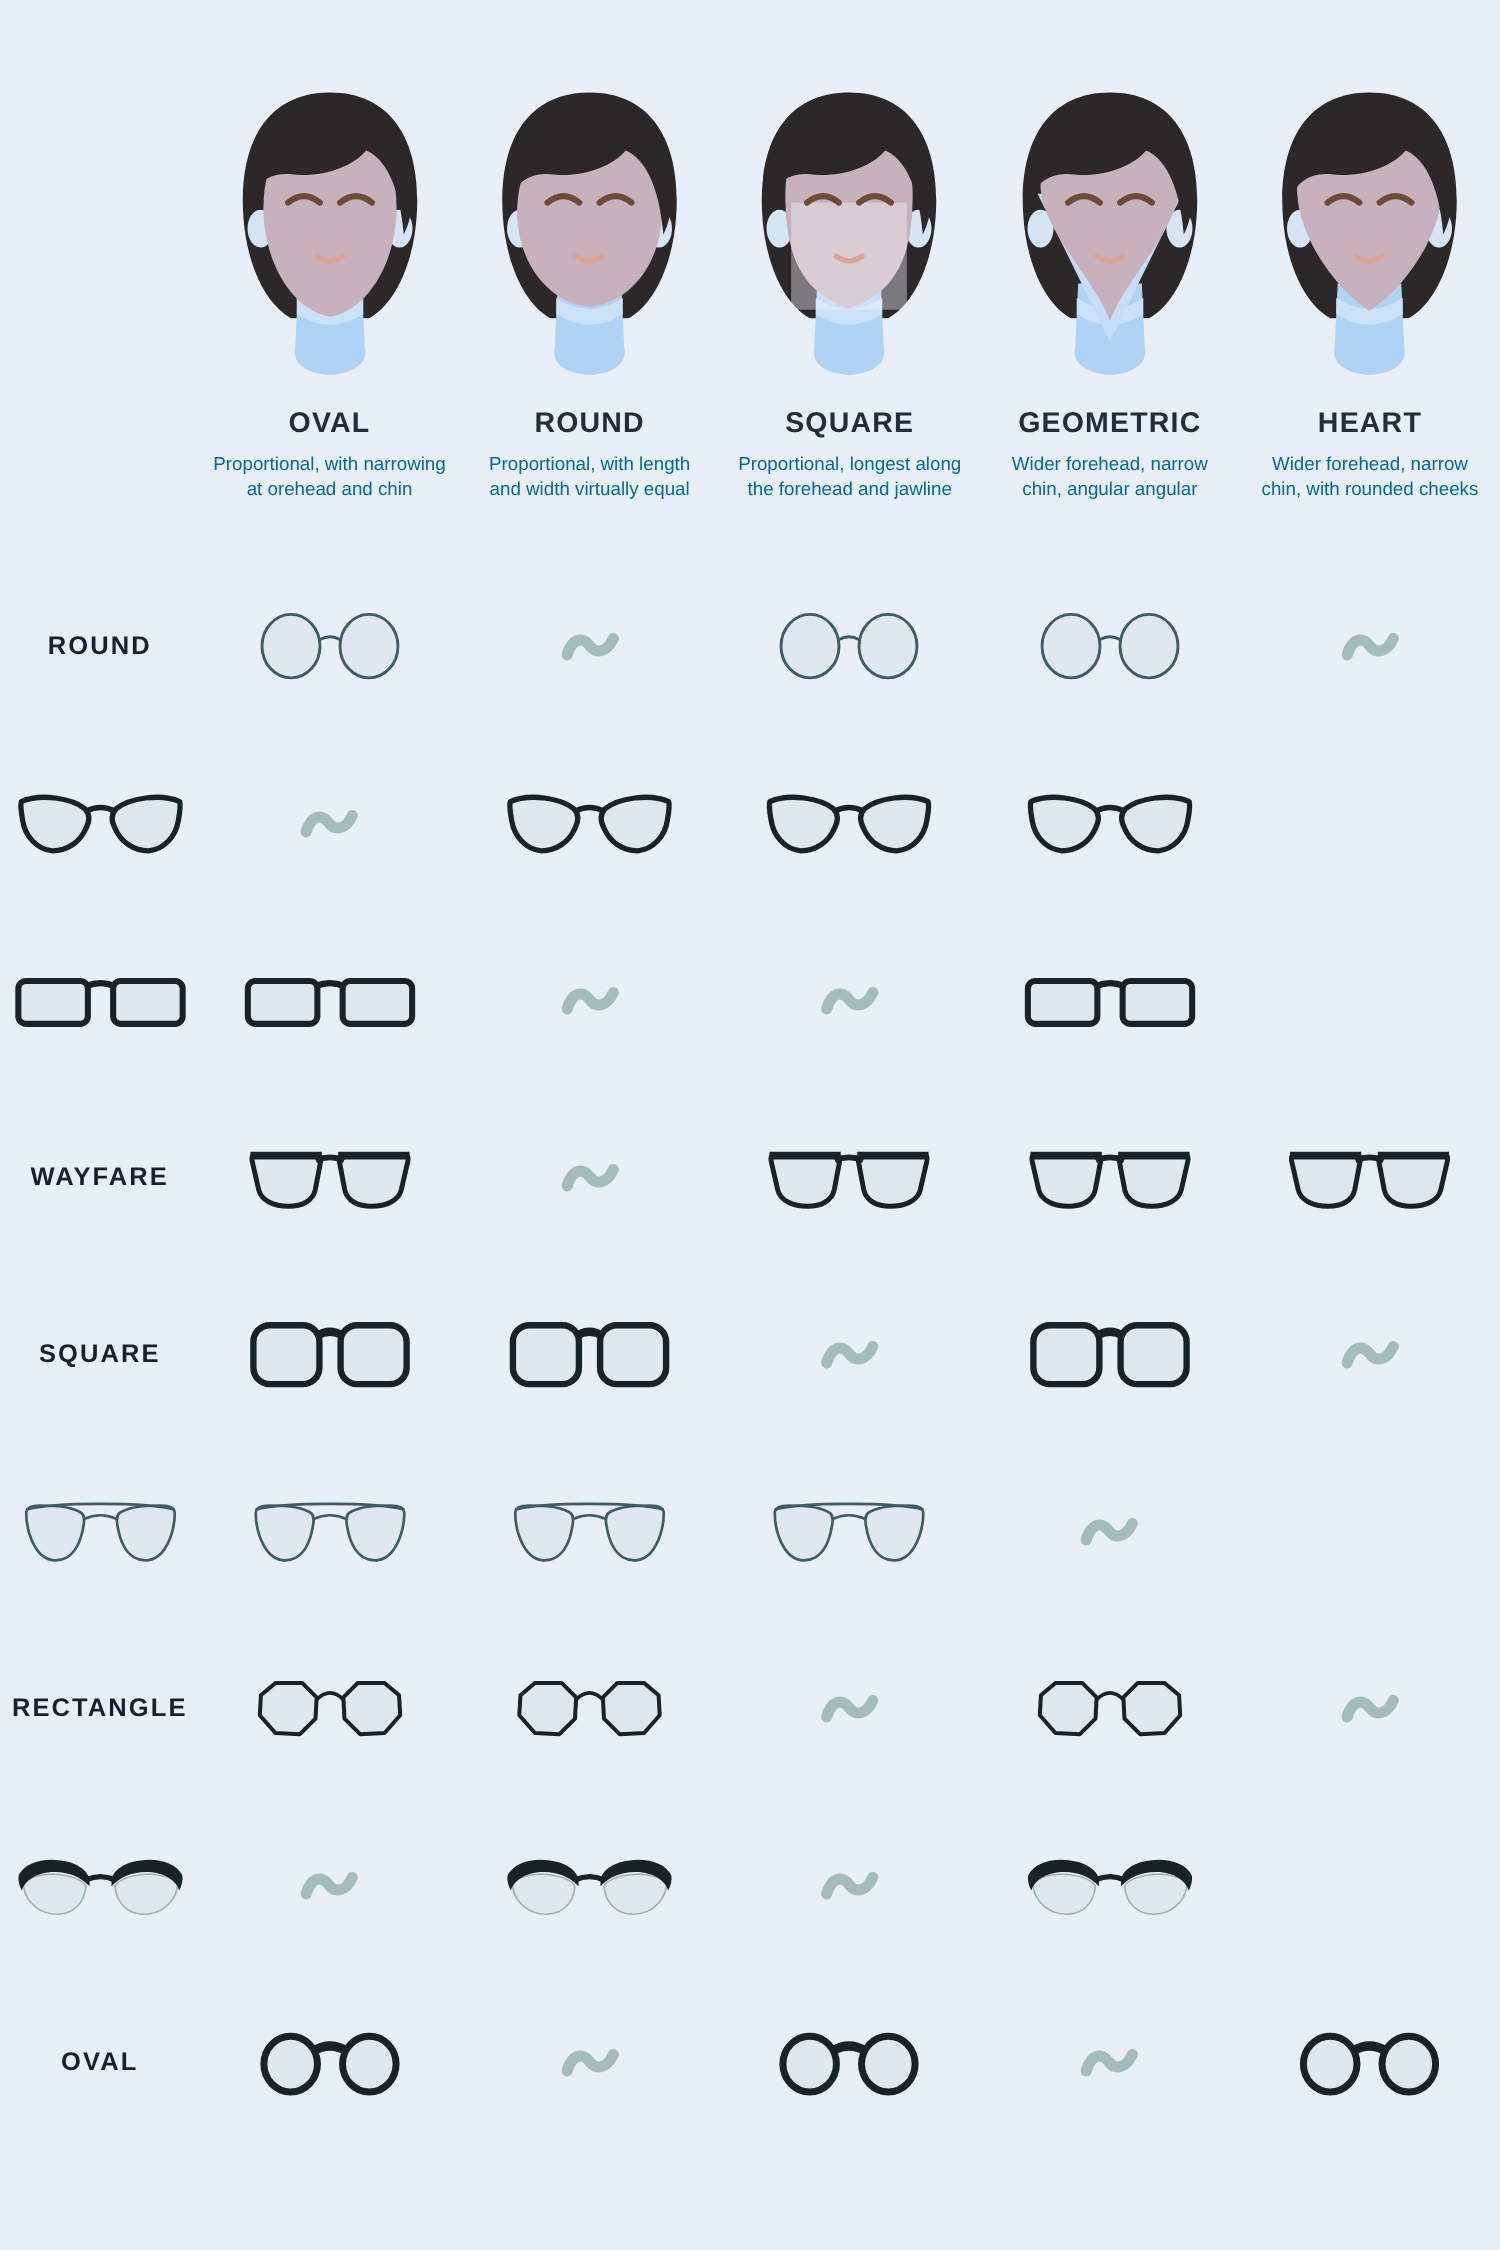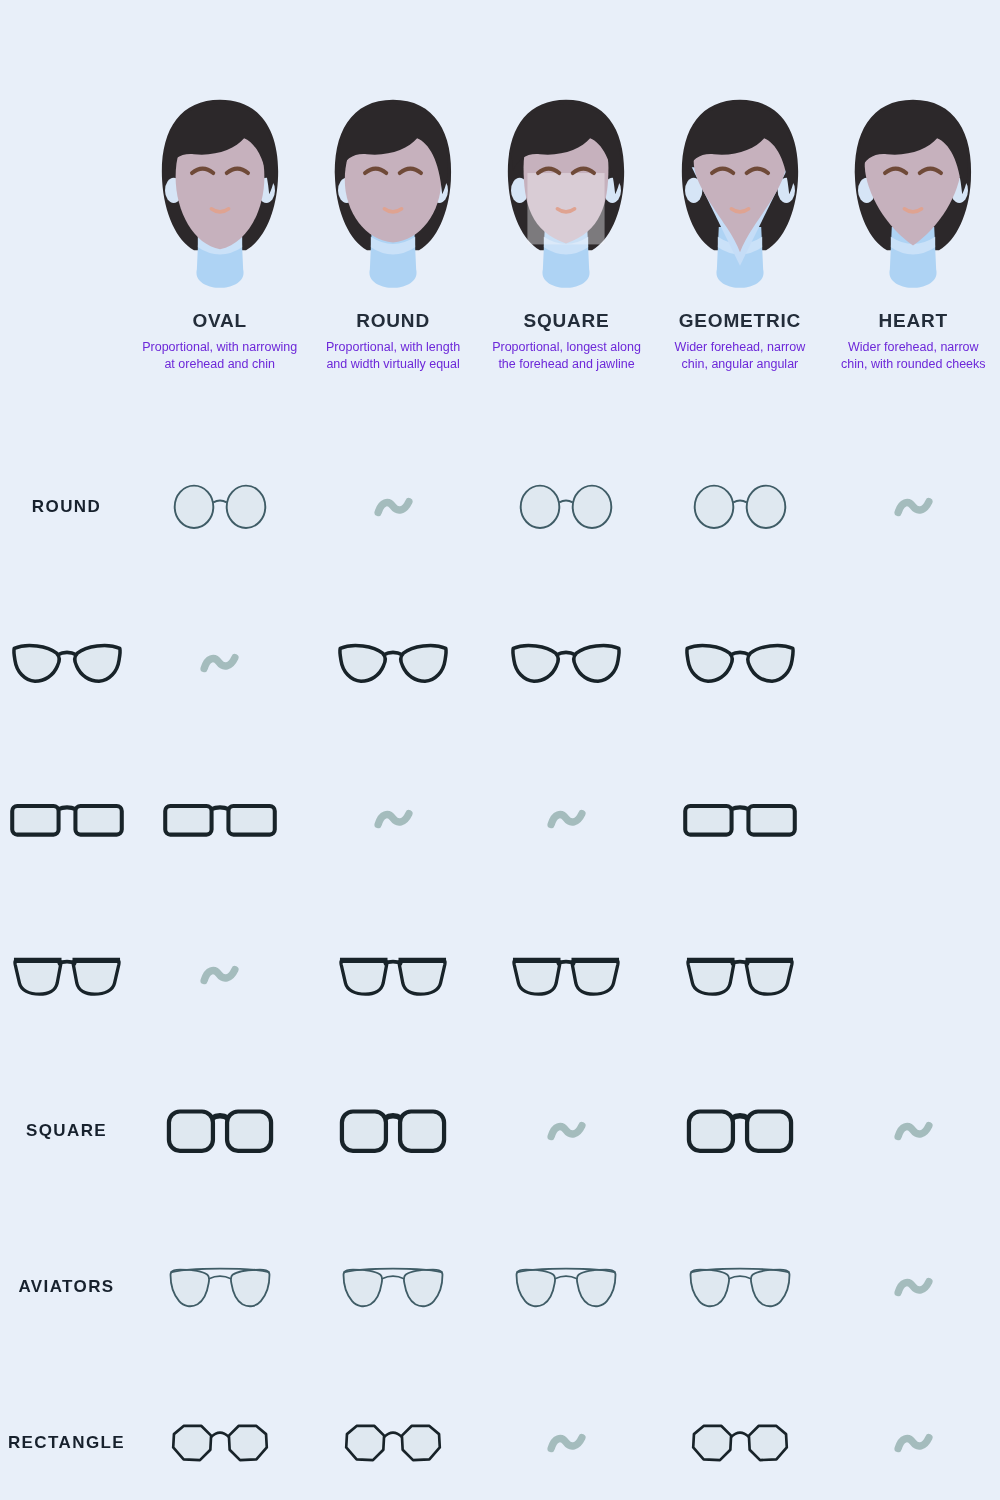--- a/index.html
+++ b/index.html
@@ -4,30 +4,30 @@
 <style>
   html,body{margin:0;padding:0;}
   body{
     width:1000px;height:1500px;
     background:#e8eff9;
     font-family:"Liberation Sans", sans-serif;
     color:#1b2530;
     overflow:hidden;
   }
   .sheet{width:1000px;height:1500px;position:relative;}
-  .grid{display:grid;grid-template-columns:133px repeat(5,1fr);margin-top:38px;}
+  .grid{display:grid;grid-template-columns:133px repeat(5,1fr);}
   .header-grid{height:372px;padding-top:54px;box-sizing:border-box;}
   .col-header{display:flex;flex-direction:column;align-items:center;}
   .face-wrap{height:212px;display:flex;align-items:flex-start;justify-content:center;}
   .col-title{
     margin-top:6px;font-size:19px;font-weight:700;letter-spacing:0.8px;
     color:#232d3a;text-align:center;
   }
   .col-desc{
-    margin-top:7px;font-size:12.5px;line-height:1.34;color:#6d28d9;
+    margin-top:7px;font-size:12.5px;line-height:1.34;color:#0369a1;
     text-align:center;max-width:156px;
   }
   .matrix-row{height:118px;}
   .row-label{
     display:flex;align-items:center;justify-content:center;
     font-size:17px;font-weight:700;letter-spacing:1.4px;color:#17212d;
     text-align:center;
   }
   .cell{display:flex;align-items:center;justify-content:center;}
   .icon-slot{display:flex;align-items:center;justify-content:center;}
@@ -287,20 +287,21 @@
               <g fill="#dfe8f0" stroke="#182329" stroke-width="4.8">
                 <rect x="5" y="13" width="55" height="34" rx="6"></rect>
                 <rect x="80" y="13" width="55" height="34" rx="6"></rect>
               </g>
               <path d="M59,17 Q70,12.5 81,17" fill="none" stroke="#182329" stroke-width="5"></path>
             </svg>
           </span>
         </div>
       </div>
       <div class="grid matrix-row">
+        <div class="row-label">WAYFARE</div>
         <div class="cell">
           <span class="icon-slot">
             <svg viewBox="0 0 140 60" width="110">
               <g fill="#dfe8f0" stroke="#182329" stroke-width="4.2" stroke-linejoin="round">
                 <path d="M5,12 L59,12 C61.5,12 62.5,14 62,17 L57.5,41 C55.5,50.5 46,55 35,55 C22,55 11.5,50 9.5,41 L4,17 C3.5,14 3.8,12 5,12 Z"></path>
                 <path d="M5,12 L59,12 C61.5,12 62.5,14 62,17 L57.5,41 C55.5,50.5 46,55 35,55 C22,55 11.5,50 9.5,41 L4,17 C3.5,14 3.8,12 5,12 Z" transform="translate(140,0) scale(-1,1)"></path>
               </g>
               <path d="M2.5,12 L63,12 M77,12 L137.5,12" stroke="#182329" stroke-width="6.5"></path>
               <path d="M58,16 Q70,11 82,16" fill="none" stroke="#182329" stroke-width="5"></path>
             </svg>
@@ -394,21 +395,20 @@
         </div>
         <div class="cell">
           <span class="icon-slot">
             <svg viewBox="0 0 64 40" width="41">
               <path d="M8,29 C13,12 24,9.5 31,19 C38,28.5 49,27 56,12" fill="none" stroke="#a4bcbd" stroke-width="11.5" stroke-linecap="round"></path>
             </svg>
           </span>
         </div>
       </div>
       <div class="grid matrix-row">
-        <div class="row-label">AVIATORS</div>
         <div class="cell">
           <span class="icon-slot">
             <svg viewBox="0 0 140 60" width="110">
               <g fill="#dfe8f0" stroke="#3f5c66" stroke-width="2.3" stroke-linejoin="round">
                 <path d="M7,15 C7,10.5 11,8.5 19,8.5 C33,8.5 48,10.5 54,15 C56.5,17 56.5,21 55.5,26 C53.5,38.5 49,48 41.5,52.5 C33.5,57 24,55.5 18,48.5 C11,40.5 7,27 7,15 Z"></path>
                 <path d="M7,15 C7,10.5 11,8.5 19,8.5 C33,8.5 48,10.5 54,15 C56.5,17 56.5,21 55.5,26 C53.5,38.5 49,48 41.5,52.5 C33.5,57 24,55.5 18,48.5 C11,40.5 7,27 7,15 Z" transform="translate(140,0) scale(-1,1)"></path>
               </g>
               <path d="M7,12 C30,5.5 110,5.5 133,12" fill="none" stroke="#3f5c66" stroke-width="2.3"></path>
               <path d="M56,20 Q70,13.5 84,20" fill="none" stroke="#3f5c66" stroke-width="2.3"></path>
             </svg>

